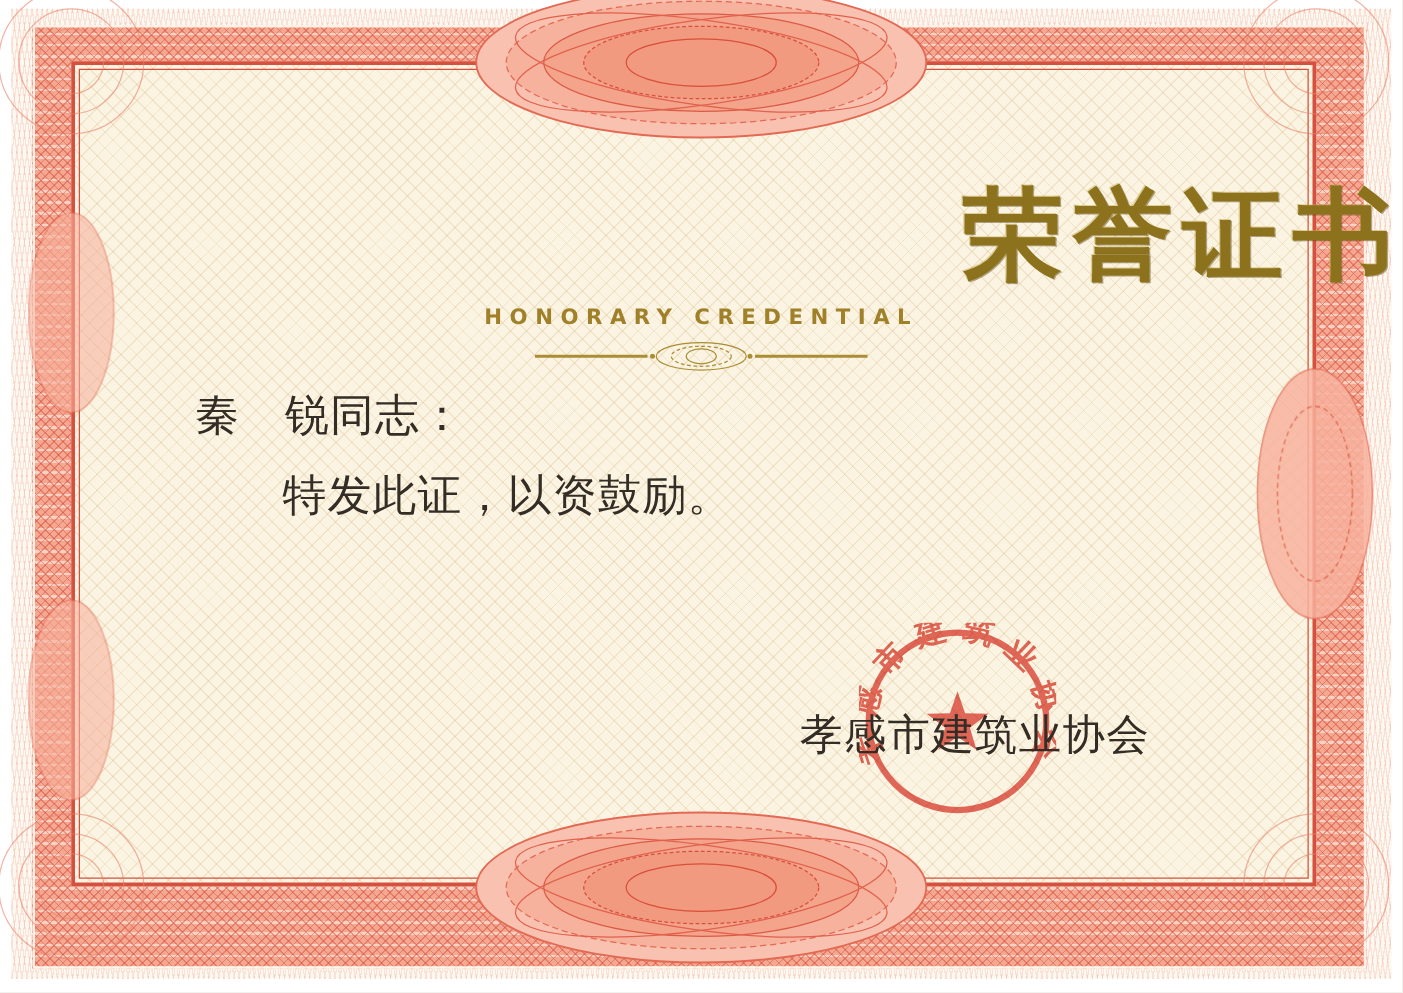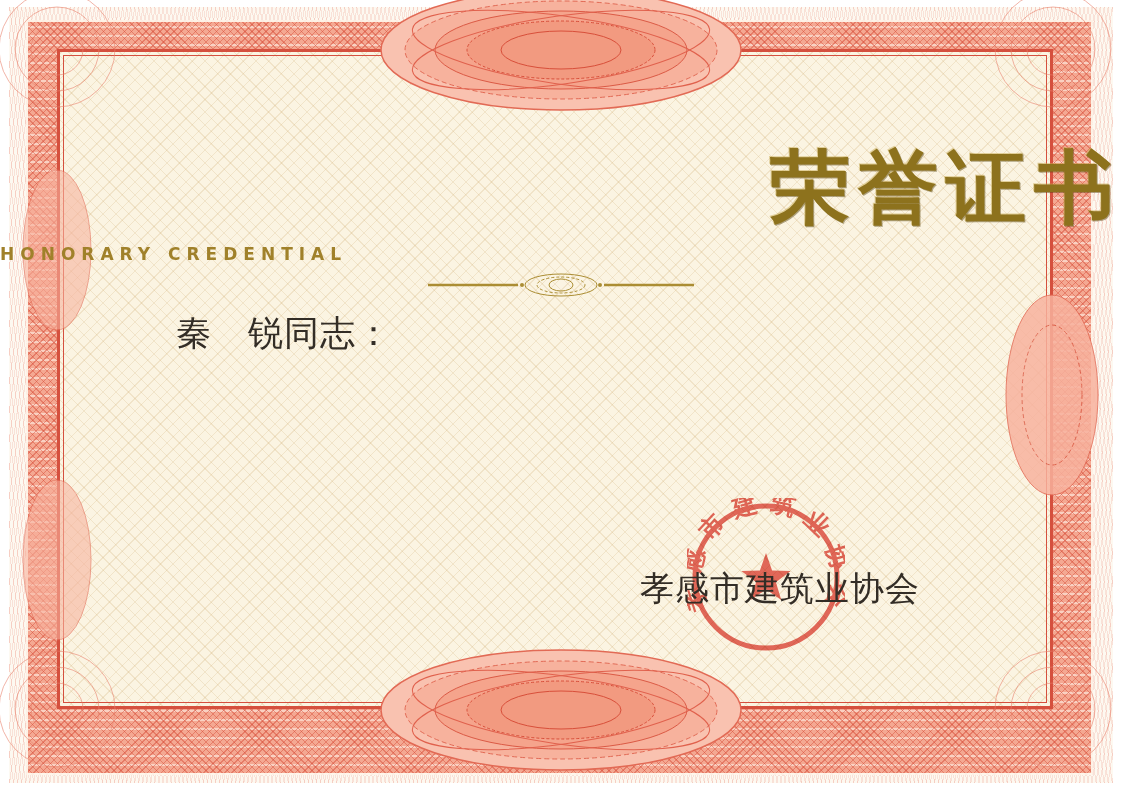--- a/index.html
+++ b/index.html
@@ -30,25 +30,25 @@
       repeating-linear-gradient(-45deg, rgba(205,170,110,.22) 0 1px, transparent 1px 9px);
   }
   .frame::after{content:"";position:absolute;inset:3px;border:1px solid #d5503e;pointer-events:none;}
   .deco{position:absolute;left:0;top:0;z-index:3;pointer-events:none;}
   
   .content{position:absolute;inset:0;z-index:6;}
   .title{position:absolute;left:0;top:148px;width:1122px;text-align:right;
     font-family:"DejaVu Sans", sans-serif;font-weight:900;font-size:80px;line-height:1;
     letter-spacing:8px;color:#8d721d;
     text-shadow:1px 1px 0 rgba(84,64,10,.45), -1px -1px 0 rgba(199,170,80,.5);}
-  .subtitle{position:absolute;left:0;top:244px;width:1122px;
+  .subtitle{position:absolute;left:0;top:244px;width:1122px;text-align:center;
     font-family:"DejaVu Sans", sans-serif;font-weight:700;font-size:17px;
     letter-spacing:6px;color:#a0812a;}
   .divider{position:absolute;left:426px;top:272px;}
-  .body{position:absolute;left:176px;top:301px;width:718px;
+  .body{position:absolute;left:156px;top:301px;width:718px;
     font-size:35px;line-height:64px;color:#332d26;letter-spacing:1px;}
   .body p{margin:0;text-indent:2em;}
   .body .salutation{text-indent:0;}
   .sign{position:absolute;left:608px;top:568px;width:344px;text-align:center;
     color:#332d26;font-size:34px;line-height:41px;letter-spacing:1px;}
   .seal{position:absolute;left:687px;top:498px;width:158px;height:158px;z-index:5;
     opacity:.85;mix-blend-mode:multiply;}
 </style>
 </head>
 <body>
@@ -122,20 +122,21 @@
       <line x1="178" y1="13" x2="268" y2="13" stroke="#ab8d33" stroke-width="2.5"></line>
       <ellipse cx="135" cy="13" rx="36" ry="11" fill="none" stroke="#ab8d33"></ellipse>
       <ellipse cx="135" cy="13" rx="24" ry="8" fill="none" stroke="#ab8d33" stroke-dasharray="3 2"></ellipse>
       <ellipse cx="135" cy="13" rx="12" ry="6" fill="none" stroke="#ab8d33"></ellipse>
       <circle cx="96" cy="13" r="2" fill="#ab8d33"></circle>
       <circle cx="174" cy="13" r="2" fill="#ab8d33"></circle>
     </svg>
 
     <div class="body">
       <p class="salutation">秦　锐同志：</p>
+      <p>特发此证，以资鼓励。</p>
     </div>
 
     <div class="sign">
       <div>孝感市建筑业协会</div>
     </div>
   </div>
 
 </div>
 
 </body></html>

